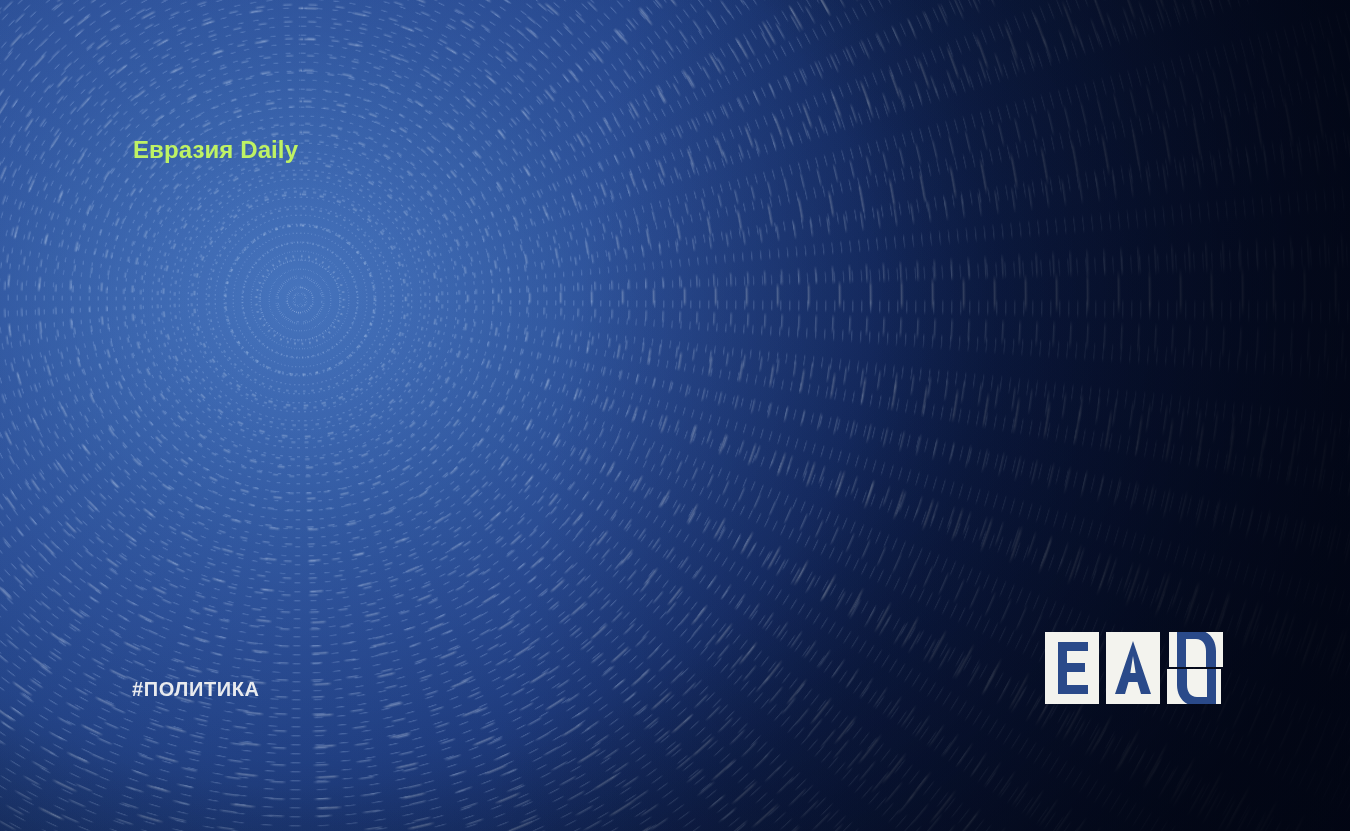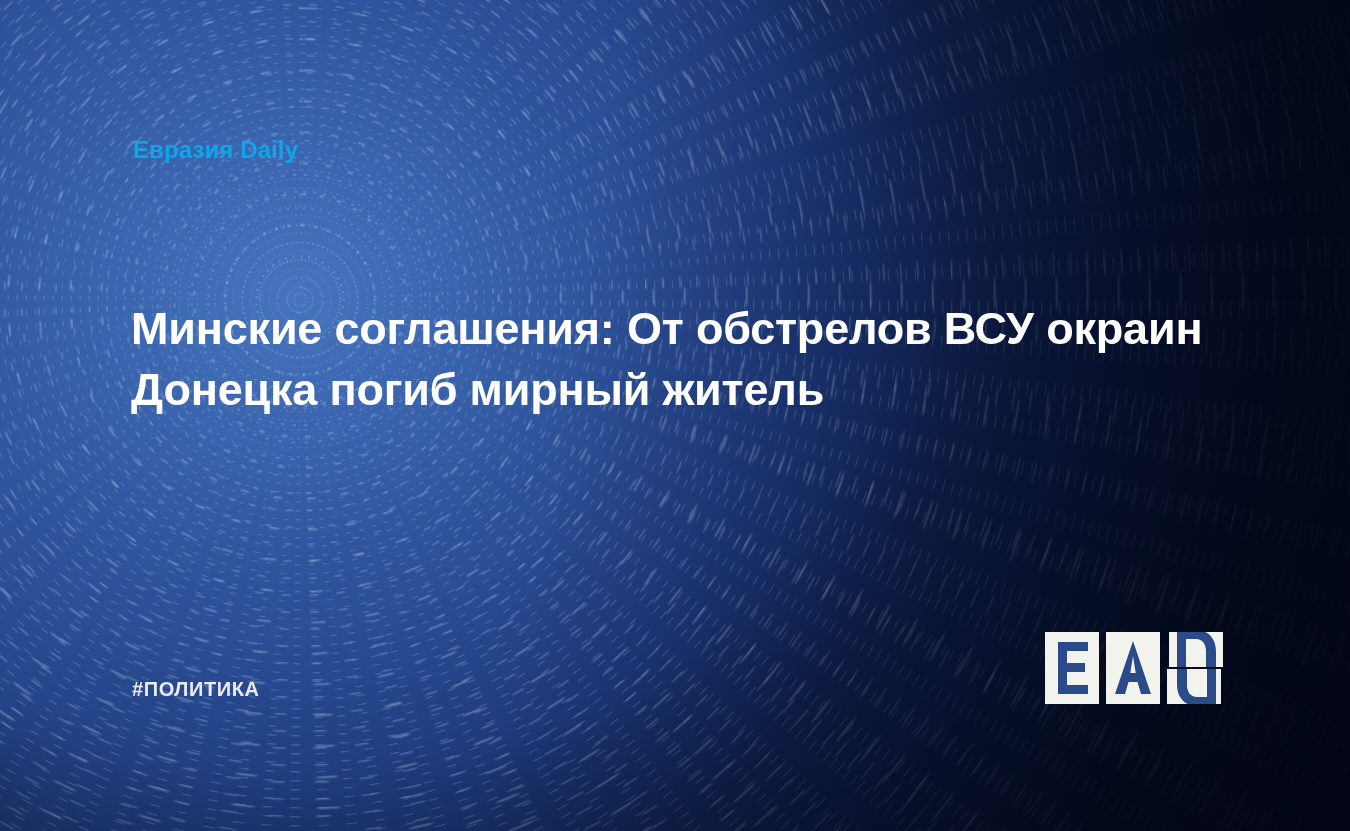--- a/index.html
+++ b/index.html
@@ -144,21 +144,21 @@
         rgba(2,6,22,0.72) 100%);
   }
 
   
   .kicker {
     position: absolute;
     left: 133px;
     top: 136px;
     font-size: 24px;
     font-weight: bold;
-    color: #0ea5e9;
+    color: #bef264;
     letter-spacing: 0.1px;
     white-space: nowrap;
   }
 
   .headline {
     position: absolute;
     left: 131px;
     top: 268px;
     width: 1120px;
     font-size: 45px;
@@ -217,21 +217,20 @@
   <div class="bg-base"></div>
   <div class="trails"></div>
   <div class="trails t2"></div>
   <div class="trails t3"></div>
   <div class="trail-fade"></div>
   <div class="bg-vign"></div>
   <div class="bg-dark-right"></div>
 
   <div class="kicker">Евразия Daily</div>
 
-  <h1 class="headline">Минские соглашения: От обстрелов ВСУ окраин Донецка погиб мирный житель</h1>
 
   <div class="hashtag">#ПОЛИТИКА</div>
 
   <div class="logo">
 
     <div class="logo-tile">
       <svg width="54" height="72" viewBox="0 0 54 72">
         <path d="M13 10 H43 V19 H22 V31 H40 V40 H22 V53 H43 V62 H13 Z" fill="#2a4a8a"></path>
       </svg>
     </div>

